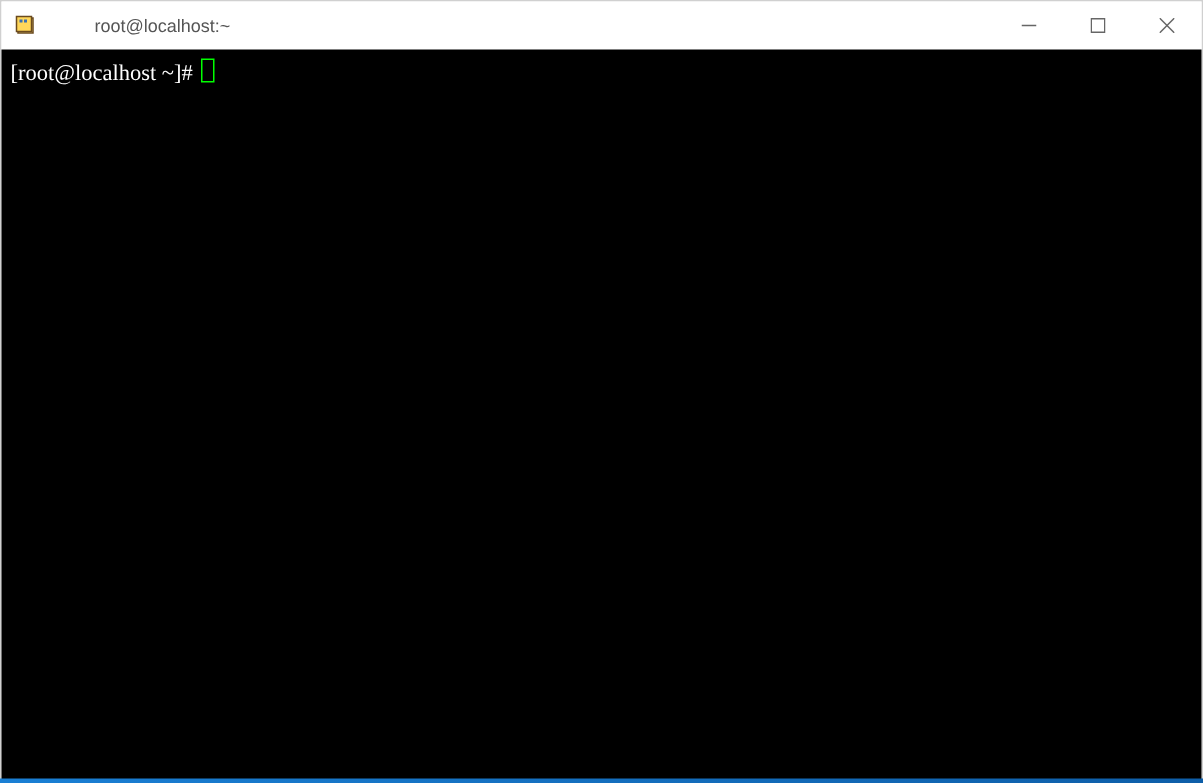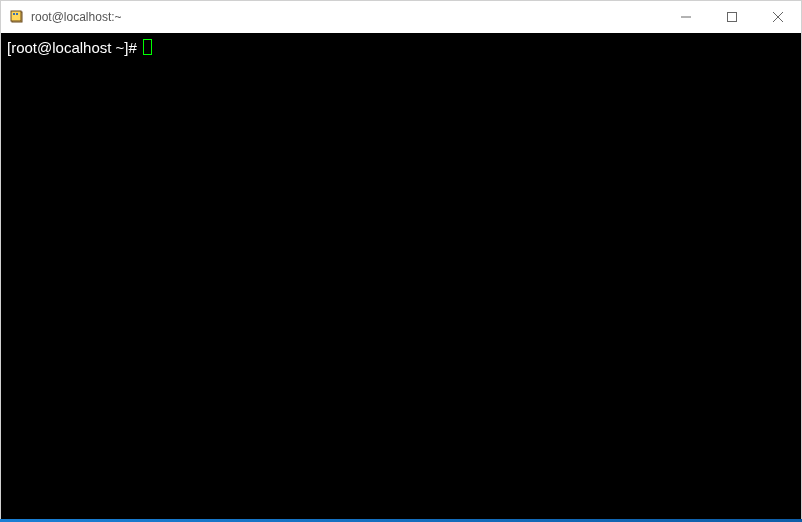--- a/index.html
+++ b/index.html
@@ -22,20 +22,21 @@
       flex-direction: column;
       border: 1px solid #d0d0d0;
     }
     .titlebar {
       height: 32px;
       background: #ffffff;
       display: flex;
       align-items: center;
       padding: 0 0 0 8px;
       flex-shrink: 0;
+      gap: 32px;
     }
     .app-icon {
       width: 16px;
       height: 16px;
       margin-right: 6px;
       flex-shrink: 0;
     }
     .title-text {
       font-size: 12px;
       color: #555;
@@ -55,21 +56,21 @@
       cursor: pointer;
     }
     .win-btn svg {
       stroke: #666;
       fill: none;
     }
     .terminal {
       flex: 1;
       background: #000000;
       padding: 4px 6px;
-      font-family: Liberation Sans, sans-serif;
+      font-family: Liberation Serif, serif;
       font-size: 15px;
       line-height: 18px;
       color: #ffffff;
       overflow: hidden;
     }
     .prompt-line {
       display: flex;
       align-items: baseline;
     }
     .prompt-text {

